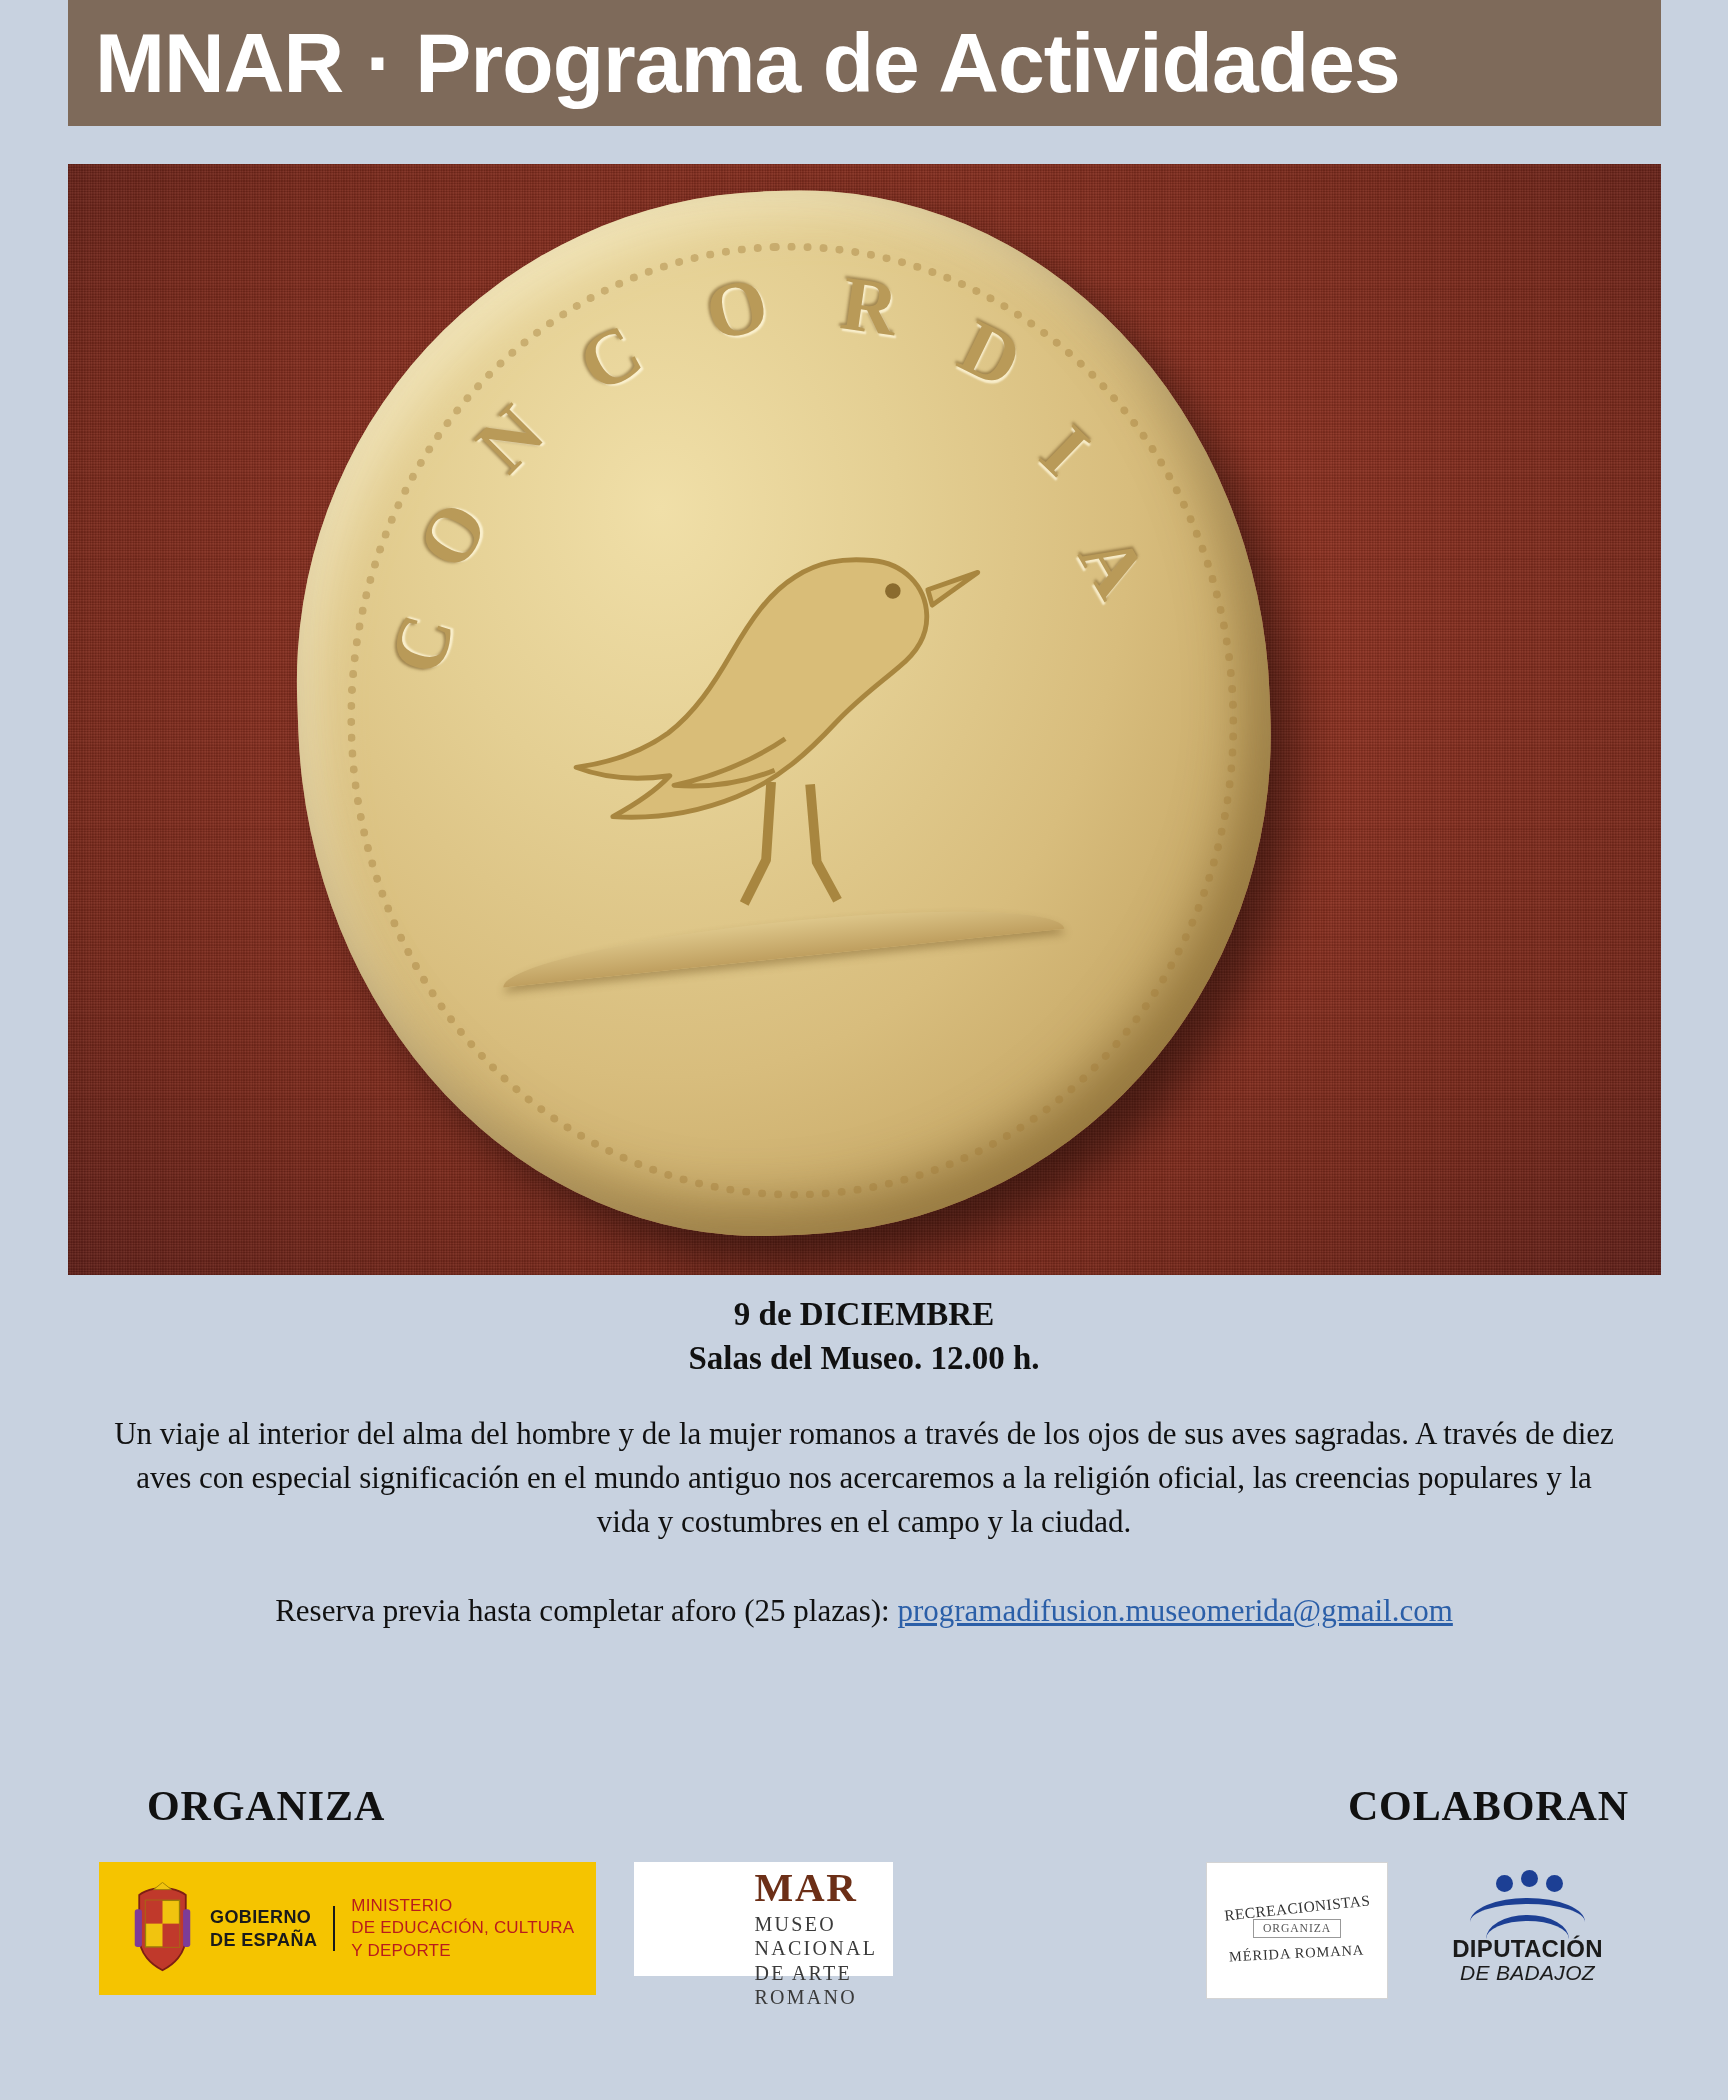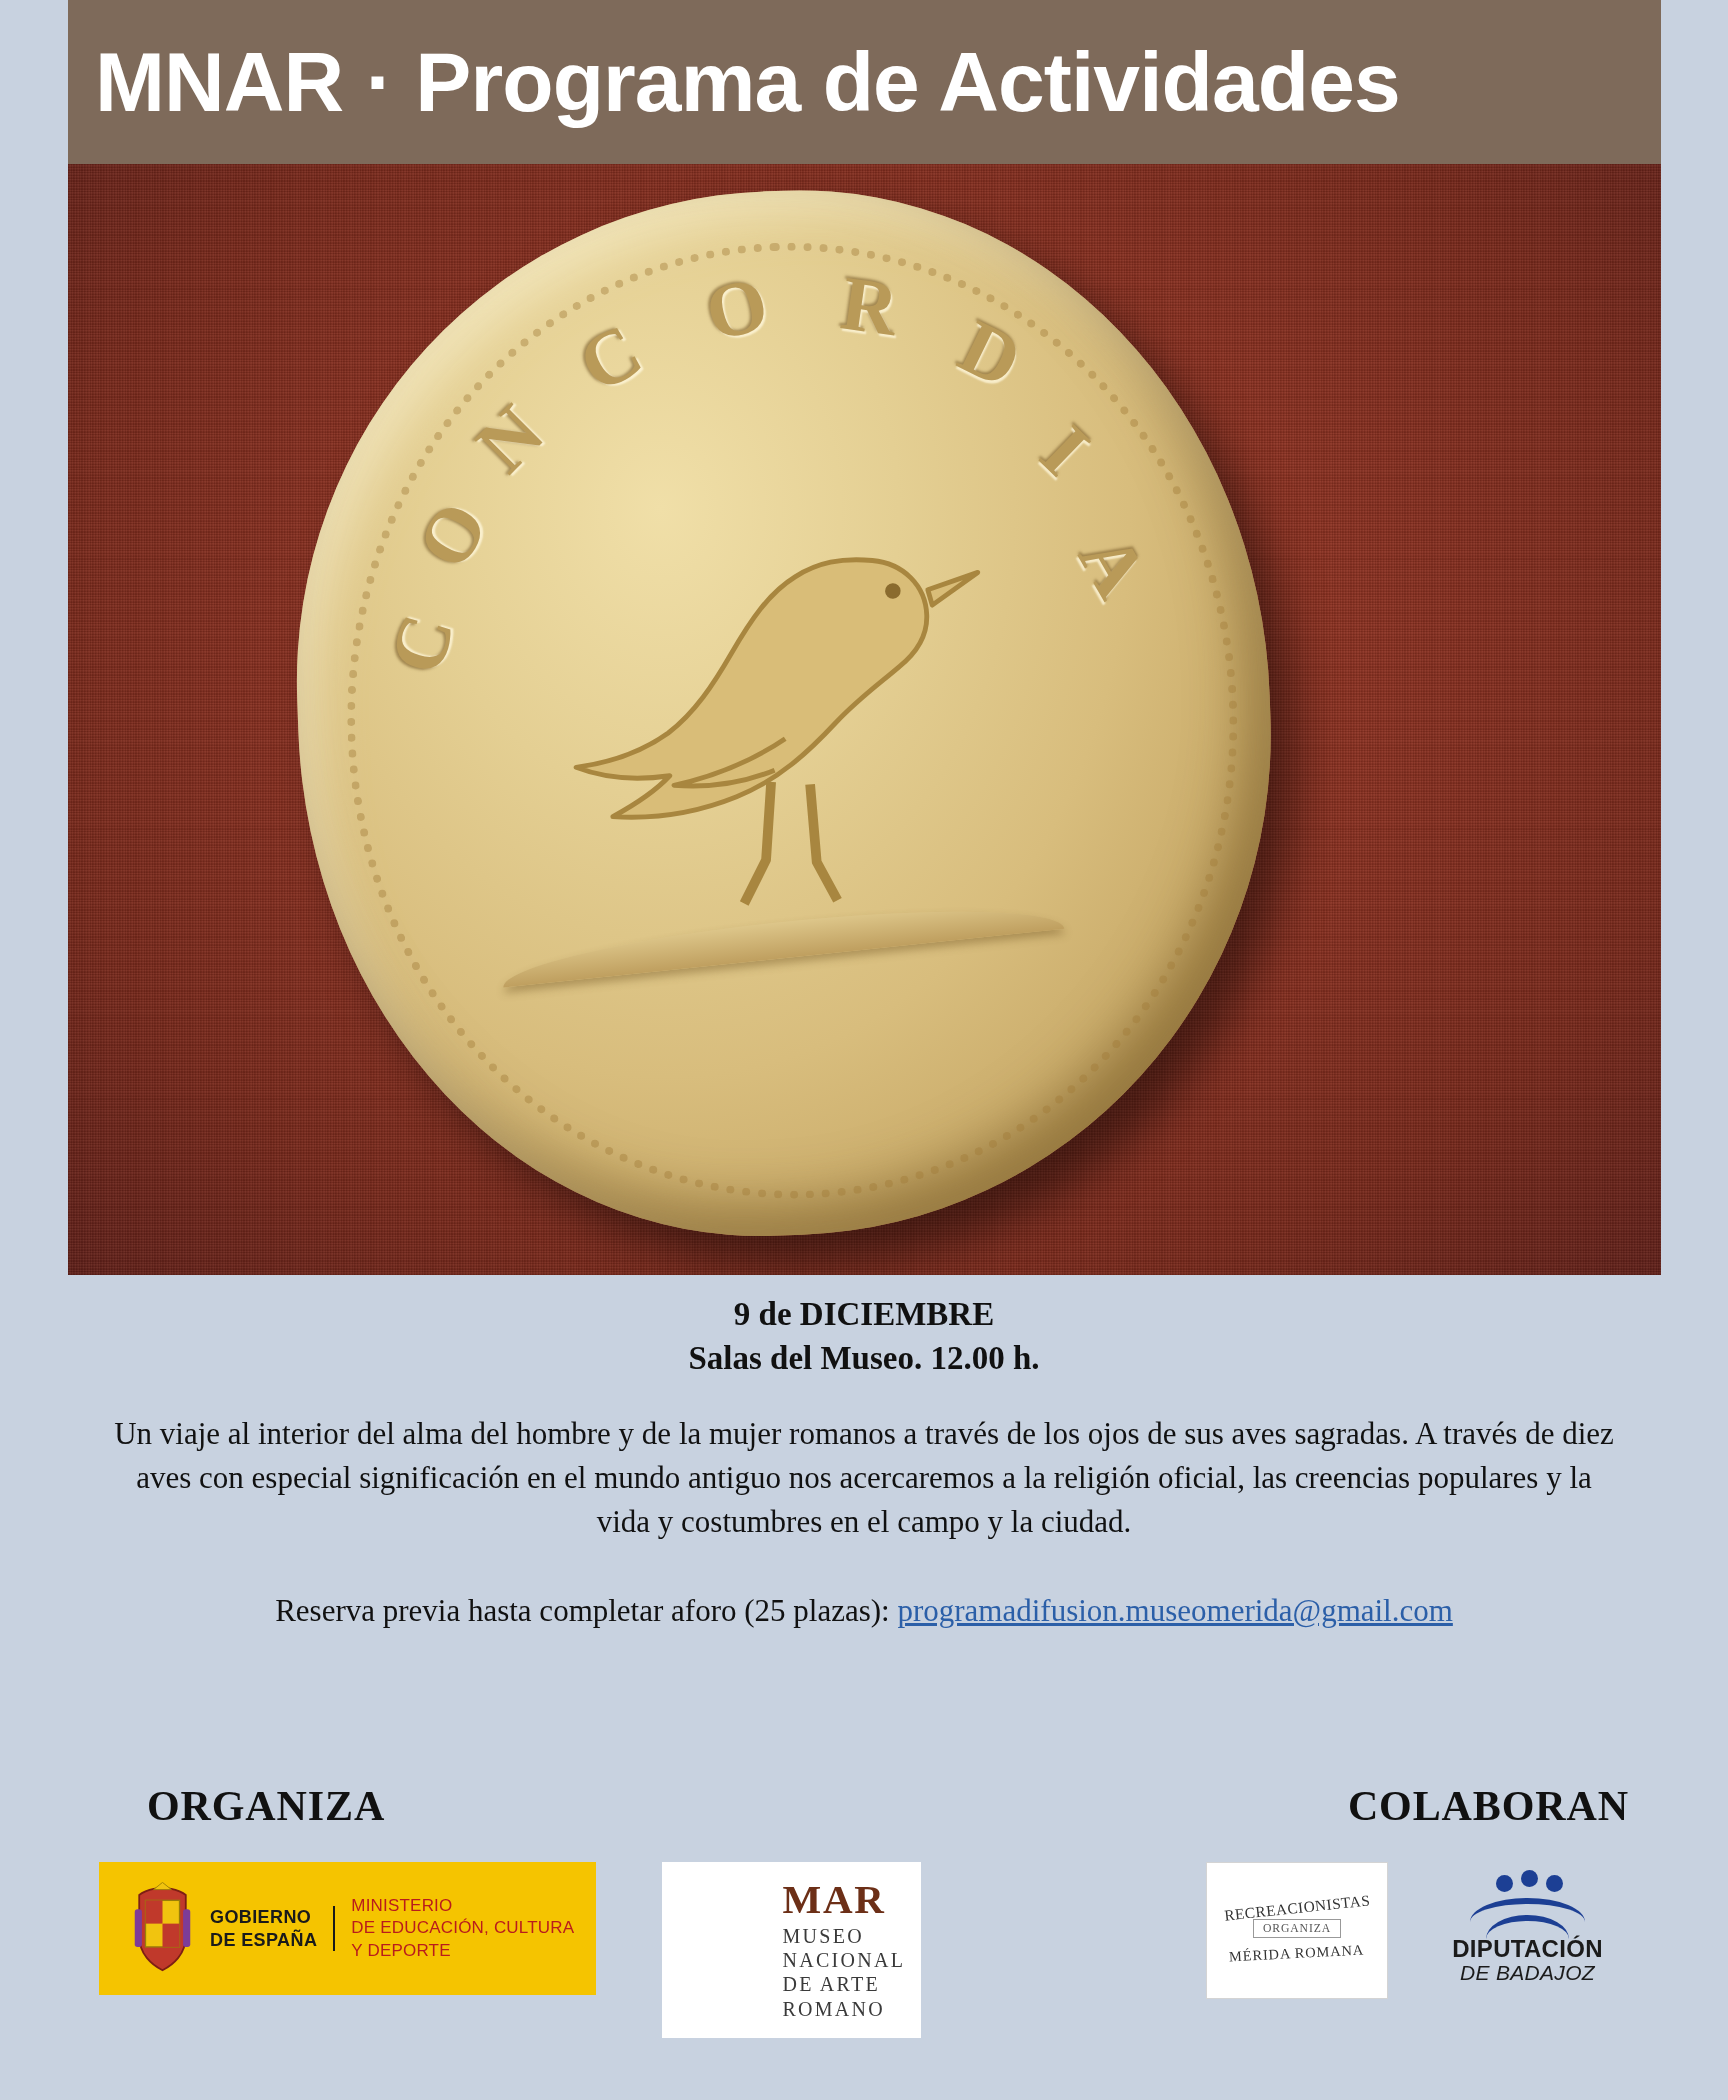--- a/index.html
+++ b/index.html
@@ -20,21 +20,21 @@
     background: #c8d2e0;
     box-sizing: border-box;
   }
 
   
   .header-band {
     position: absolute;
     left: 68px;
     top: 0;
     width: 1593px;
-    height: 164px;
+    height: 126px;
     background: #7e6a5a;
     display: flex;
     align-items: center;
     overflow: hidden;
   }
   .header-title {
     font-family: "Liberation Sans", sans-serif;
     font-weight: bold;
     font-size: 84px;
     color: #ffffff;
@@ -228,24 +228,23 @@
     line-height: 1.3;
     color: #b91c1c;
     padding-left: 16px;
     letter-spacing: 0.2px;
     white-space: pre-line;
   }
 
   
   .mnar-logo {
     display: flex;
-    align-items: center;
-    height: 176px;
+    align-items: flex-start;
+    height: 114px;
     background: #ffffff;
-    margin-left: 28px;
   }
   .mnar-mark {
     width: 106px;
     background: #8a3a1e;
     position: relative;
     overflow: hidden;
   }
   .mnar-face {
     position: absolute;
     left: 21.6px;

